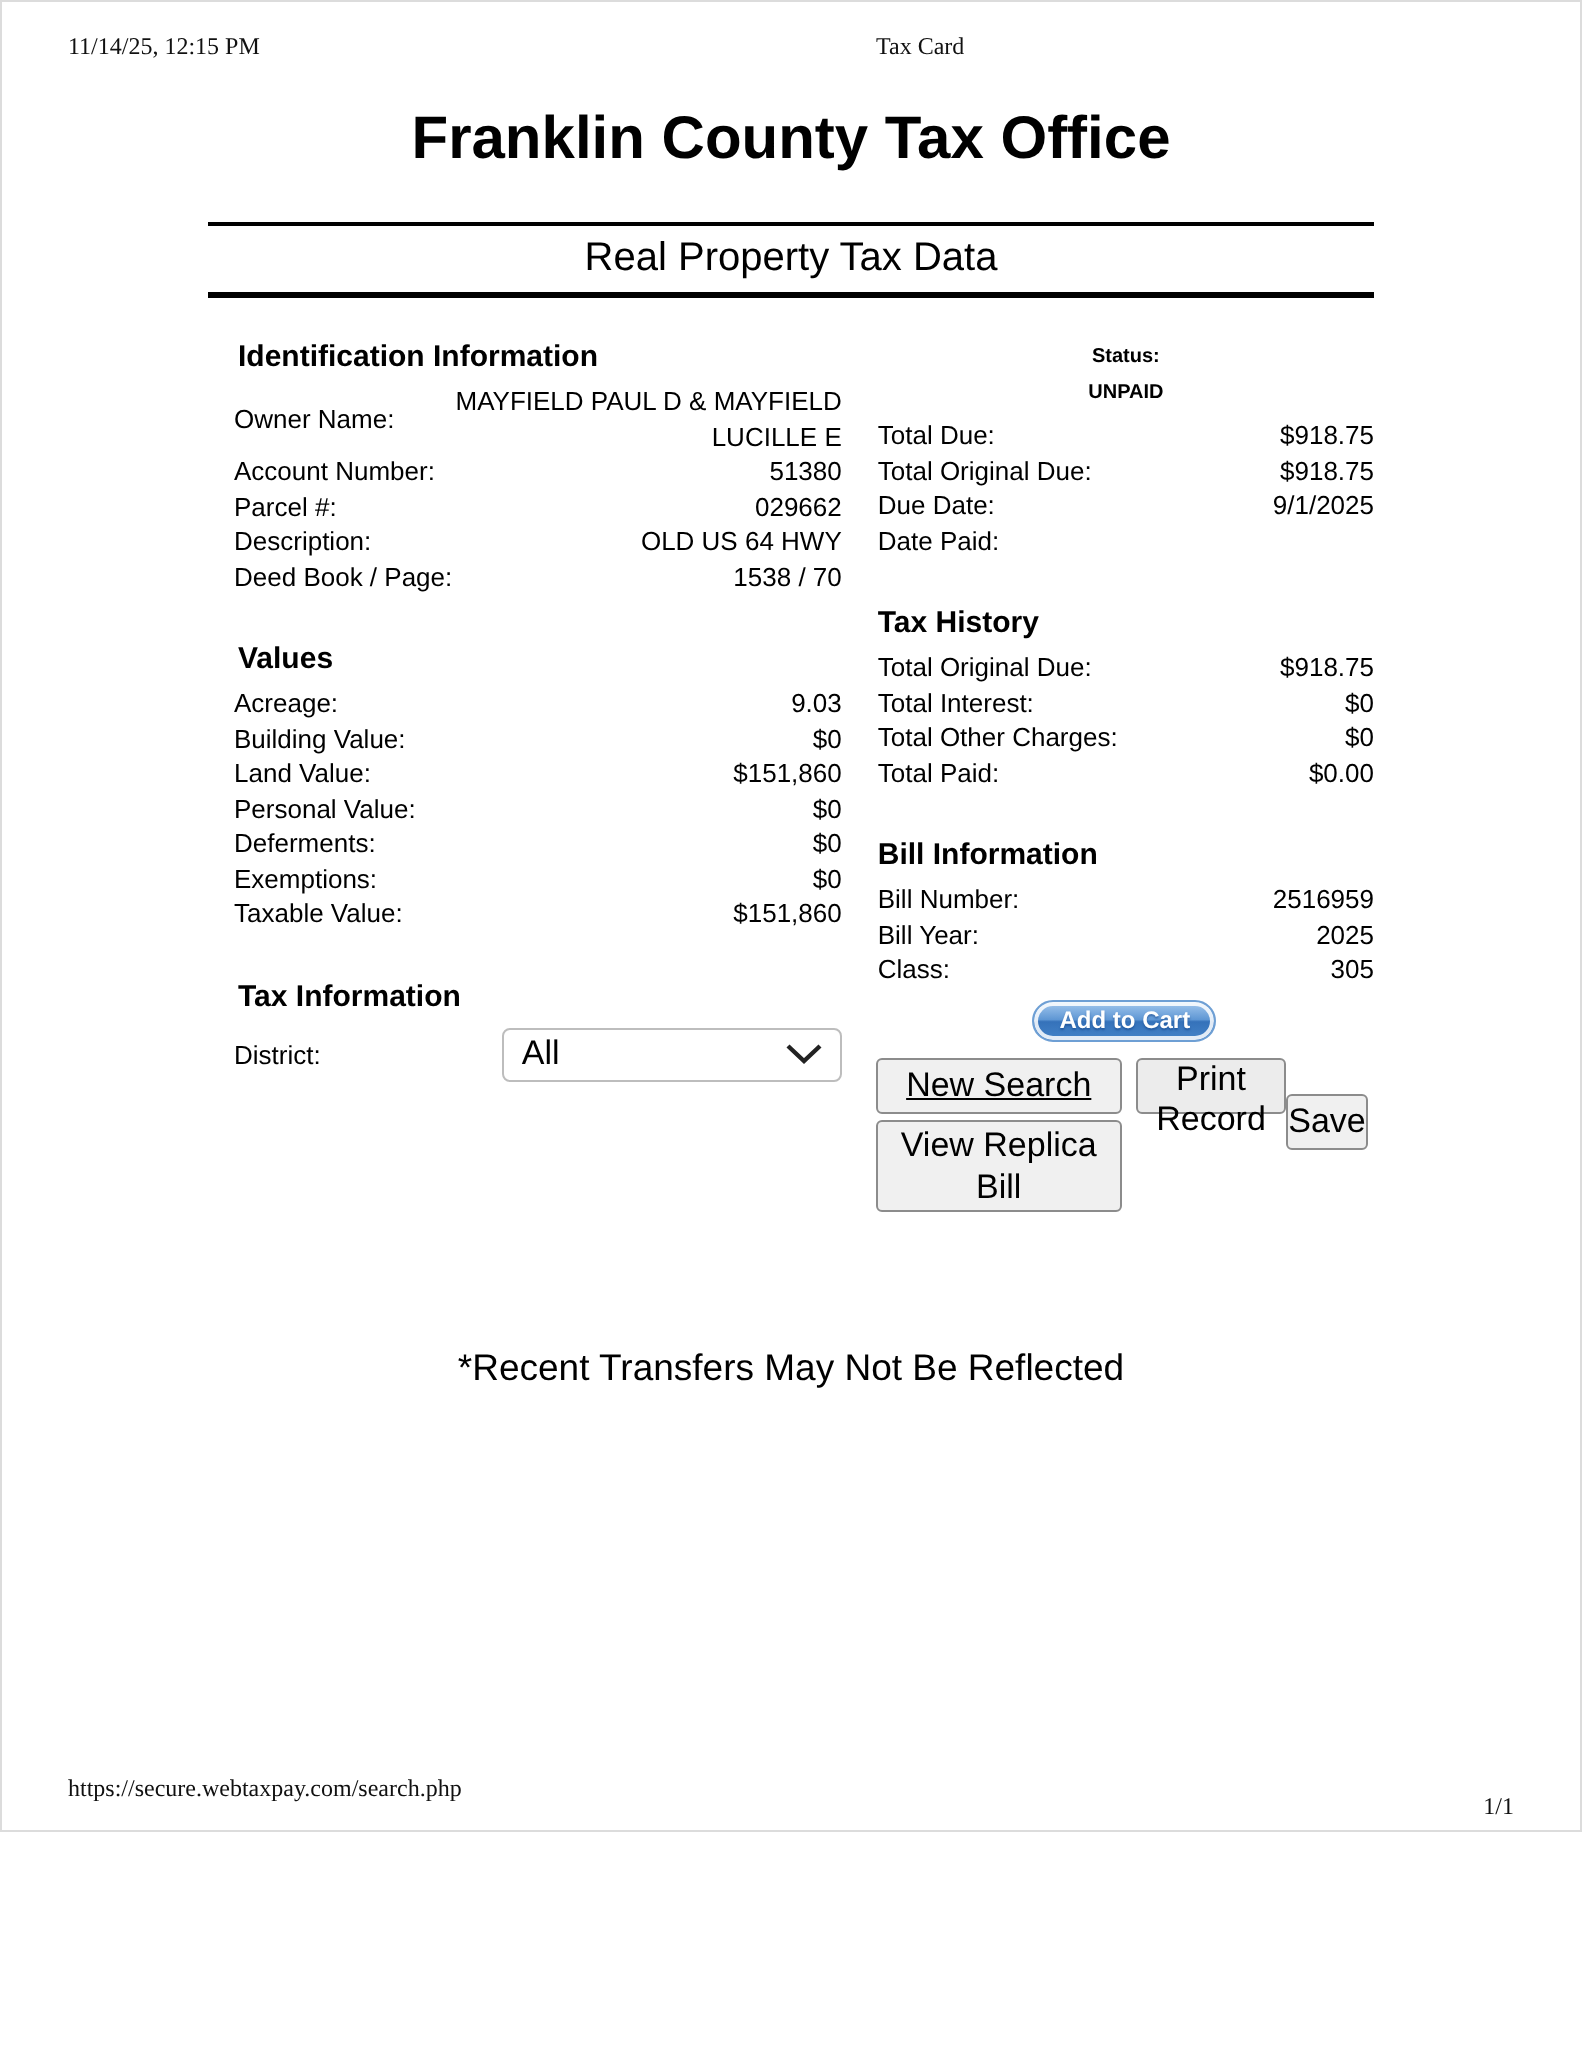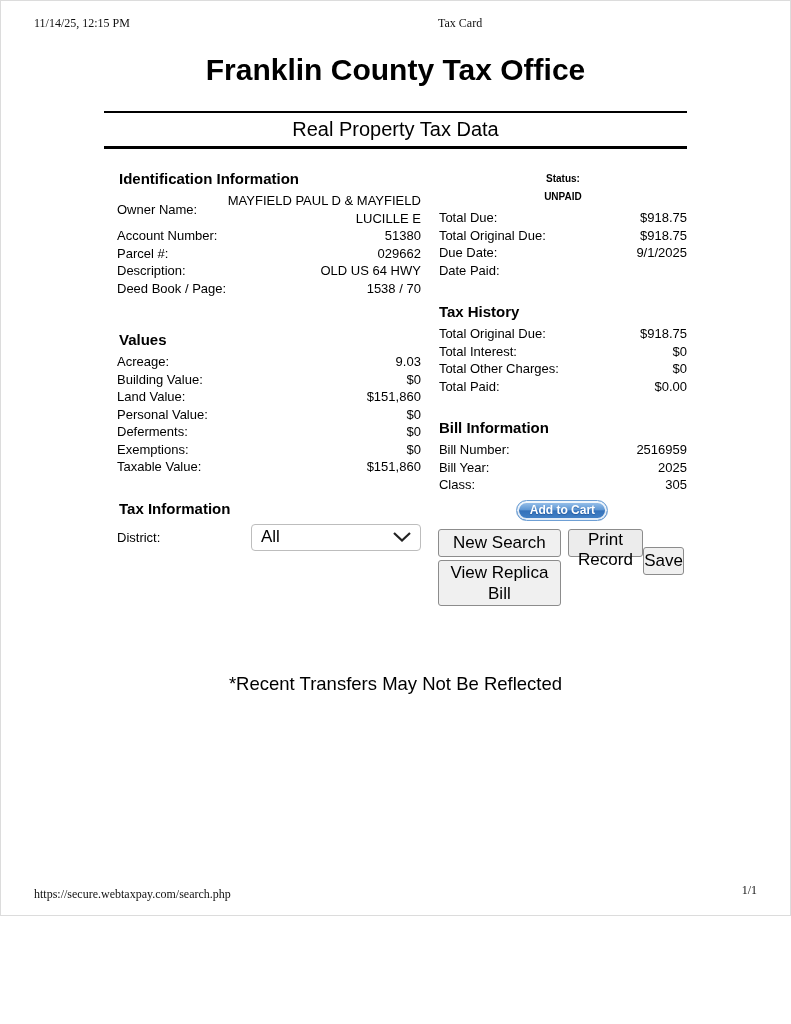--- a/index.html
+++ b/index.html
@@ -5,21 +5,21 @@
   html,body{margin:0;padding:0;background:#fff;}
   .page{
     position:relative;width:791px;height:916px;background:#fff;color:#000;
     font-family:"Liberation Sans",sans-serif;border:1px solid #dcdcdc;
     box-sizing:border-box;overflow:hidden;
   }
   
   .ph-datetime{position:absolute;left:33px;top:15px;font:12px "Liberation Serif",serif;color:#111;}
   .ph-doctitle{position:absolute;left:437px;top:15px;font:12px "Liberation Serif",serif;color:#111;}
   .pf-url{position:absolute;left:33px;bottom:13px;font:12px "Liberation Serif",serif;color:#111;}
-  .pf-page{position:absolute;right:33px;bottom:17px;font:12px "Liberation Serif",serif;color:#111;}
+  .pf-page{position:absolute;right:33px;bottom:4px;font:12px "Liberation Serif",serif;color:#111;}
 
   .main-title{margin:0;padding-top:50px;text-align:center;font-size:30px;line-height:38px;font-weight:bold;}
 
   .subtitle-band{
     margin:22px 103px 0;border-top:2px solid #000;border-bottom:3px solid #000;
     text-align:center;font-size:20px;line-height:24px;padding:4px 0 5px;
   }
 
   .content{display:flex;align-items:flex-start;margin:21px 103px 0;}
   .col-left{width:318px;box-sizing:border-box;}
@@ -34,21 +34,21 @@
   .row .label{white-space:nowrap;}
   .row .value{text-align:right;}
   .owner-value{max-width:232px;}
   .min-h{min-height:17.5px;}
 
   .status-heading-row{
     display:flex;justify-content:space-between;align-items:center;
     font-size:10px;font-weight:bold;line-height:18px;margin-bottom:3px;padding-left:1px;flex-direction:column;
   }
 
-  .mt-values{margin-top:34px;}
+  .mt-values{margin-top:24px;}
   .mt-taxinfo{margin-top:24px;}
   .mt-history{margin-top:24px;}
   .mt-bill{margin-top:24px;}
 
   .district-row{margin-top:6px;padding-left:13px;display:flex;justify-content:space-between;align-items:center;font-size:13px;gap:32px;}
   .select{
     width:170px;height:27px;border:1px solid #bdbdbd;border-radius:4px;background:#fff;
     display:flex;align-items:center;justify-content:space-between;
     padding:0 9px;font-size:17px;box-sizing:border-box;cursor:pointer;
   }
@@ -65,21 +65,21 @@
   }
 
   .buttons-grid{display:flex;margin-top:8px;}
   .btn-col-left{width:123px;margin-right:7px;display:flex;flex-direction:column;}
   .btn-col-right{width:116px;display:flex;}
   .btn{
     background:#f0f0f0;border:1px solid #8c8c8c;border-radius:3px;
     font-size:17px;font-family:inherit;color:#000;text-align:center;
     padding:0;cursor:pointer;box-sizing:border-box;line-height:20px;
   }
-  .btn-new-search{height:28px;}
+  .btn-new-search{height:28px;text-decoration:underline;}
   .btn-view-replica{height:46px;margin-top:3px;line-height:21px;}
   .btn-print-record{height:28px;background:#ececec;}
   .btn-save{height:28px;margin-top:18px;}
 
   .note{margin-top:66px;text-align:center;font-size:18.5px;line-height:23px;}
 </style>
 </head>
 <body>
 
 <div class="page">

